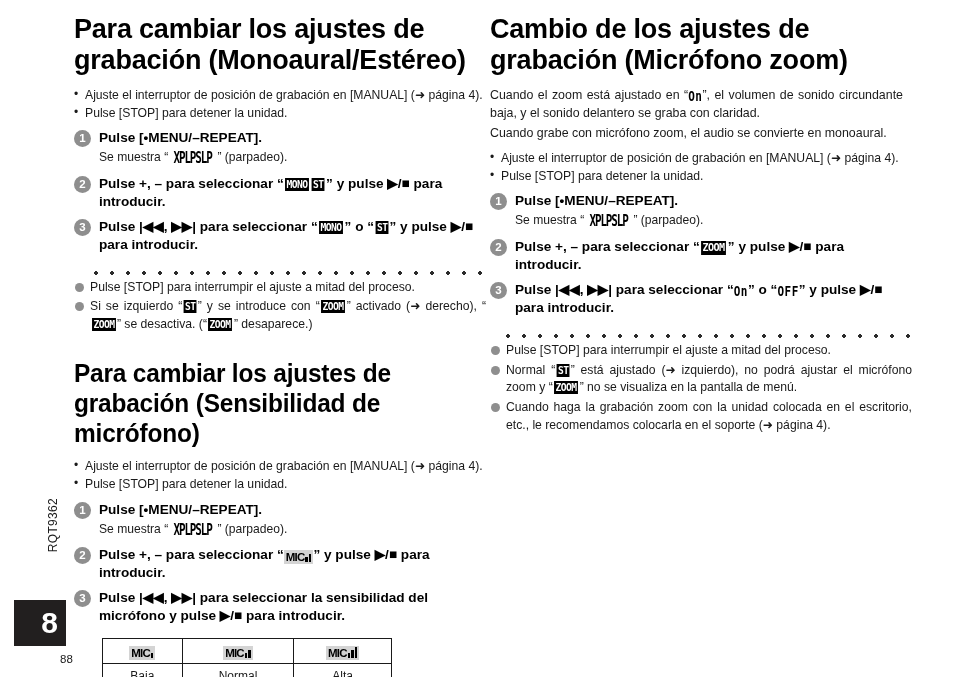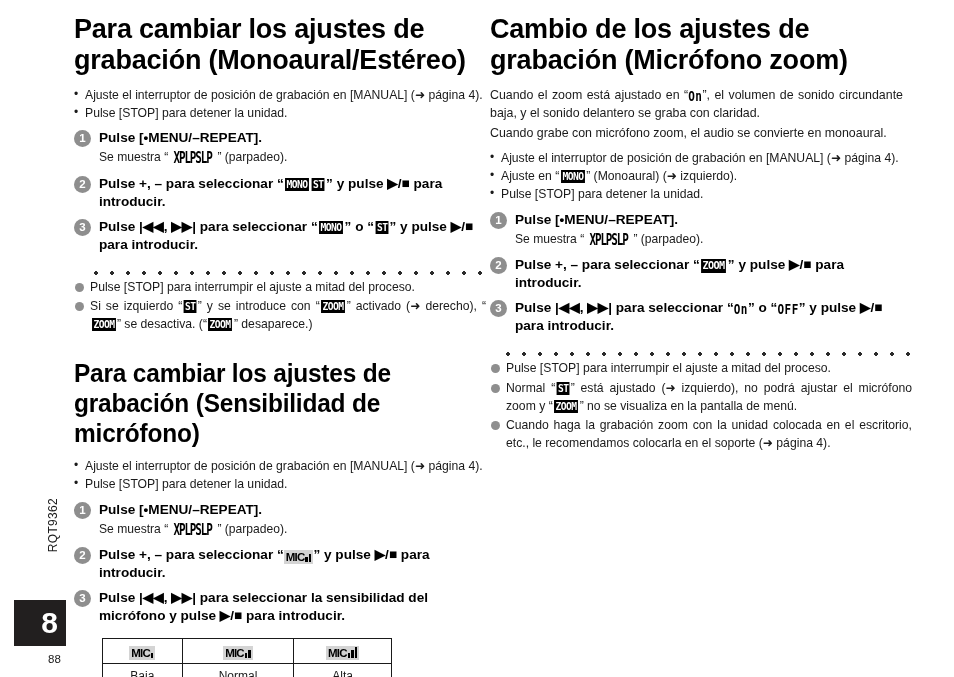--- a/index.html
+++ b/index.html
@@ -238,21 +238,21 @@
     color: #fff;
     font-size: 30px;
     font-weight: bold;
     text-align: right;
     line-height: 46px;
     padding-right: 8px;
     box-sizing: border-box;
   }
   .folio {
     position: absolute;
-    left: 48px;
+    left: 60px;
     bottom: 12px;
     font-size: 11.5px;
     color: #1a1a1a;
   }
 </style>
 </head>
 <body>
 
 <div class="page">
 
@@ -344,21 +344,20 @@
 
   <div class="col col-right">
 
     <h1>Cambio de los ajustes de grabación (Micrófono zoom)</h1>
 
     <p class="lead"><span>Cuando el zoom está ajustado en “</span><span class="lcd-seg">On</span><span>”, el volumen de sonido circundante baja, y el sonido delantero se graba con claridad.</span></p>
     <p class="lead">Cuando grabe con micrófono zoom, el audio se convierte en monoaural.</p>
 
     <div class="bullets" style="margin-top:7px;">
       <div class="b-item">Ajuste el interruptor de posición de grabación en [MANUAL] (➜ página 4).</div>
-      <div class="b-item nojust"><span>Ajuste en “</span><span class="badge">MONO</span><span>” (Monoaural) (➜ izquierdo).</span></div>
       <div class="b-item nojust">Pulse [STOP] para detener la unidad.</div>
     </div>
 
     <div class="steps">
 
       <div class="step">
         <div class="step-num">1</div>
         <div class="step-title">Pulse [•MENU/–REPEAT].</div>
         <div class="step-sub"><span>Se muestra “</span><span class="lcd">XPLPSLP</span><span>” (parpadeo).</span></div>
       </div>

